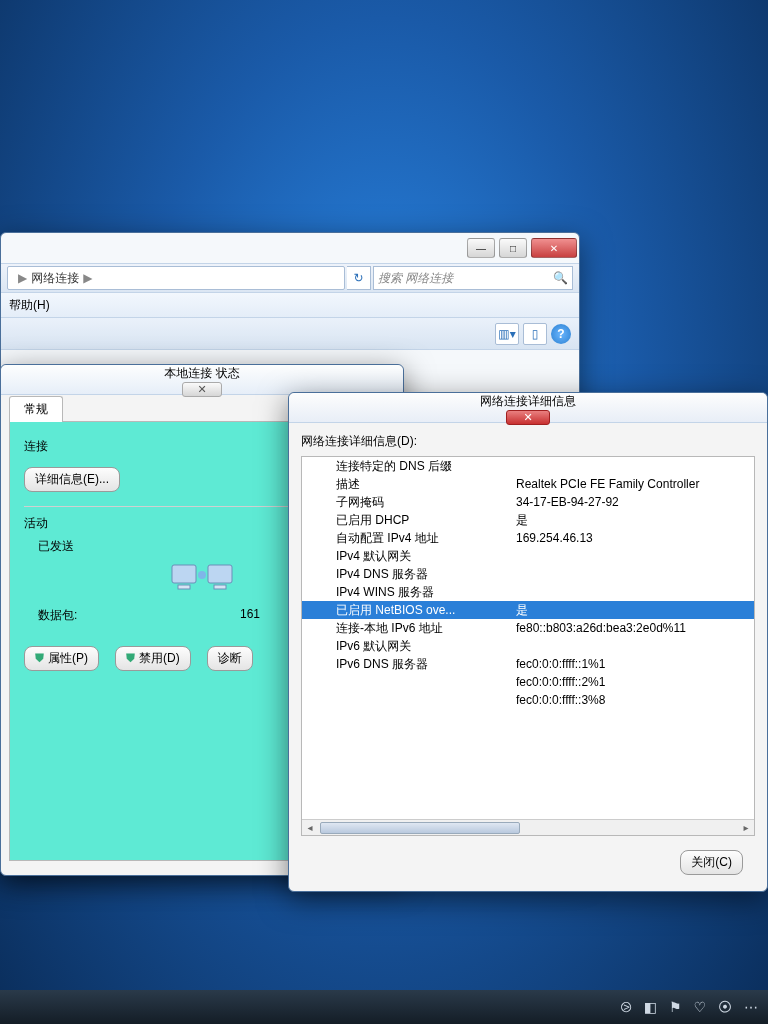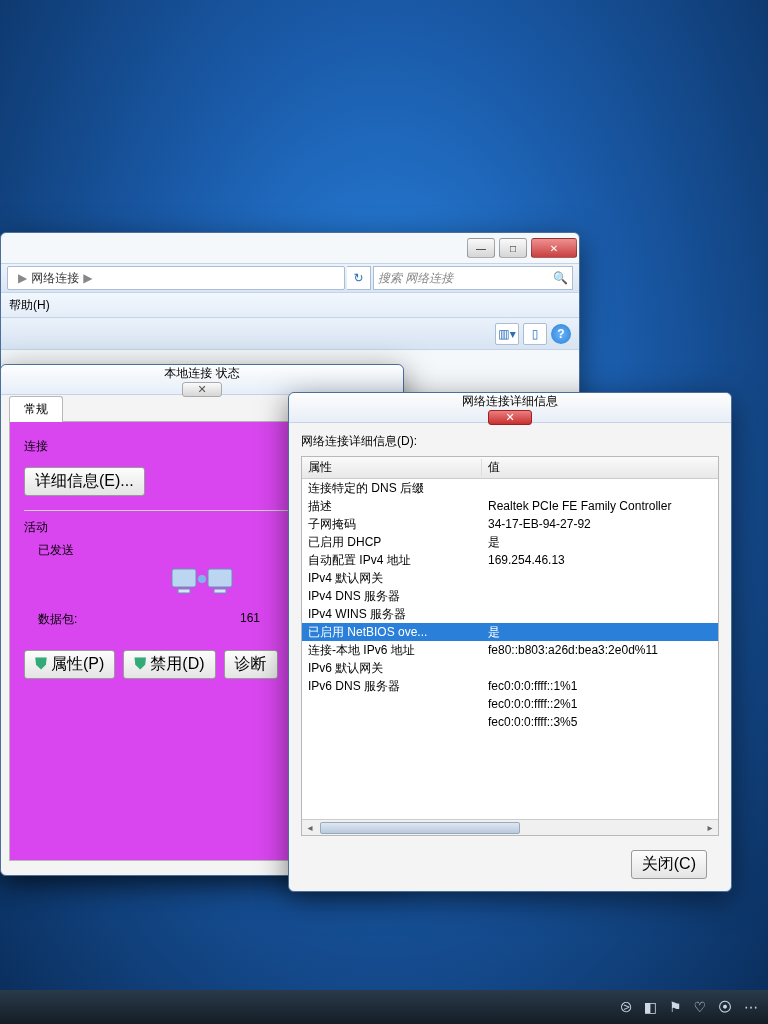--- a/index.html
+++ b/index.html
@@ -122,48 +122,48 @@
   .tab {
     padding: 4px 14px;
     border: 1px solid #b8b8b8; border-bottom: none;
     border-radius: 3px 3px 0 0;
     background: #fff;
     font-size: 12px;
     position: relative; top: 1px;
   }
   .tabpage {
     border: 1px solid #b8b8b8;
-    background: #d946ef;
+    background: #5eead4;
     margin: 0 8px 20px 8px;
     height: 440px;
     padding: 12px 14px;
   }
   .grp-label { margin: 4px 0 6px 0; }
   .row { display:flex; margin: 2px 0; }
   .row .k { width: 100px; padding-left: 14px; }
   .row .v { flex:1; text-align: right; padding-right: 4px;}
   .btn {
     display:inline-block; padding: 3px 10px;
-    border: 1px solid #9a9a9a; border-radius: 3px;
+    border: 1px solid #9a9a9a; border-radius: 8px;
     background: linear-gradient(#fdfdfd,#e4e4e4);
-    font-size: 16px; margin: 6px 0;
+    font-size: 12px; margin: 6px 0;
   }
   .hr { height:1px; background:#d0d0d0; margin: 8px 0;}
   .pcpic {
     width: 64px; height: 44px; margin: 4px auto;
     display:flex; align-items:center; justify-content:center;
   }
   .pcpic svg { width:64px; height:44px;}
-  .btnrow { display:flex; gap:8px; margin-top: 16px;}
+  .btnrow { display:flex; gap:16px; margin-top: 16px;}
   .btnrow .btn { flex: 0 0 auto; }
   .btn .ico { margin-right:4px; color:#3a7; }
 
   
   .details {
-    left: 288px; top: 392px; width: 444px; height: 500px;
+    left: 288px; top: 392px; width: 480px; height: 500px;
     background: #f4f4f4;
   }
   .details .dlg-title { background: linear-gradient(#fdfdfd,#e8eef7);}
   .details .dlg-close {
     background: linear-gradient(#e98080,#c83030); color:#fff; border-color:#a02020;
     width: 44px; border-radius: 3px;
   }
   .details-body { padding: 10px 12px; }
   .details-label { margin-bottom: 6px; }
   .listhead, .listrow {
@@ -176,21 +176,21 @@
   }
   .listhead {
     background: linear-gradient(#fafafa,#e8e8e8);
     border-bottom: 1px solid #ccc;
     height: 22px; align-items:center;
   }
   .colA { width: 180px; padding-left: 6px; border-right: 1px solid #ddd;}
   .colB { flex:1; padding-left: 6px; }
   .listrow { height: 18px; align-items:center; }
   .listrow.sel { background:#2a7fd8; color:#fff; }
-  .listrow .colA { border-right: none; white-space: nowrap; overflow:hidden; text-overflow: ellipsis;}
+  .listrow .colA { border-right: none; white-space: nowrap; overflow:hidden; text-overflow: ellipsis; margin-left: 28px;}
   .listrow .colB { white-space: nowrap; overflow:hidden; text-overflow: clip;}
   .details-footer {
     display:flex; justify-content:flex-end; padding: 8px 12px 0 12px;
   }
   .hscroll {
     position:absolute; left:0; right:0; bottom:0; height:16px;
     background:#f0f0f0; border-top:1px solid #ccc;
     display:flex; align-items:center;
   }
   .hscroll .cap { width:16px; text-align:center; color:#666; font-size:10px;}
@@ -279,24 +279,20 @@
 
 <div class="win details">
   <div class="dlg-title">
     <span>网络连接详细信息</span>
     <span class="sp"></span>
     <div class="dlg-close">✕</div>
   </div>
   <div class="details-body">
     <div class="details-label">网络连接详细信息(D):</div>
     <div class="listbox">
-      <div class="listhead">
-        <div class="colA">属性</div>
-        <div class="colB">值</div>
-      </div>
       <div id="detail-rows">
           <div class="listrow">
             <div class="colA">连接特定的 DNS 后缀</div>
             <div class="colB"></div>
           </div>
           <div class="listrow">
             <div class="colA">描述</div>
             <div class="colB">Realtek PCIe FE Family Controller</div>
           </div>
           <div class="listrow">
@@ -338,21 +334,21 @@
           <div class="listrow">
             <div class="colA">IPv6 DNS 服务器</div>
             <div class="colB">fec0:0:0:ffff::1%1</div>
           </div>
           <div class="listrow">
             <div class="colA"></div>
             <div class="colB">fec0:0:0:ffff::2%1</div>
           </div>
           <div class="listrow">
             <div class="colA"></div>
-            <div class="colB">fec0:0:0:ffff::3%5</div>
+            <div class="colB">fec0:0:0:ffff::3%8</div>
           </div>
         </div>
       <div class="hscroll">
         <div class="cap">◂</div>
         <div class="thumb"></div>
         <div class="track"></div>
         <div class="cap">▸</div>
       </div>
     </div>
     <div class="details-footer">

